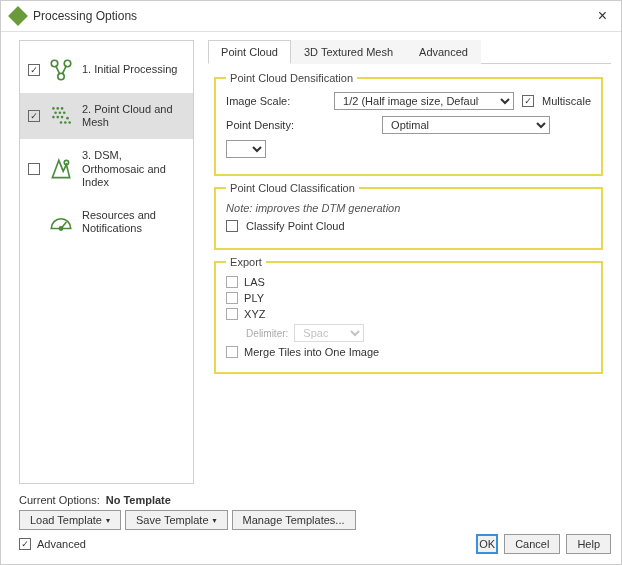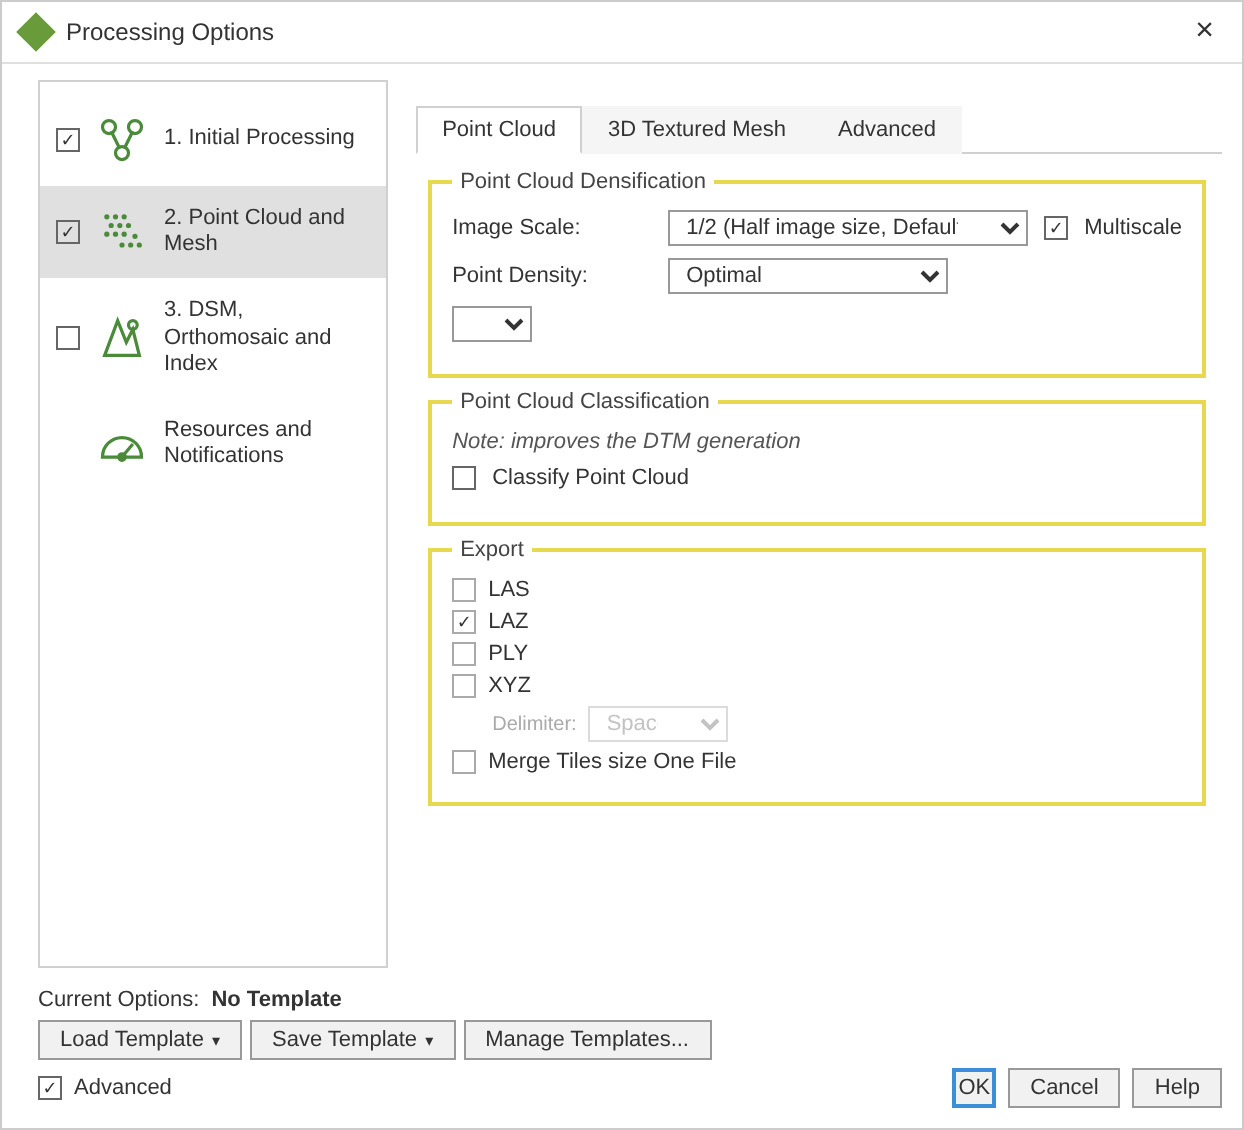--- a/index.html
+++ b/index.html
@@ -15,21 +15,21 @@
 .sidebar { width: 176px; border: 1px solid #d0d0d0; padding: 6px 0; display: flex; flex-direction: column; }
 .side-item { display: flex; align-items: center; gap: 8px; padding: 10px 8px; cursor: pointer; justify-content: space-between; }
 .side-item.selected { background: #e0e0e0; }
 .chk { width: 12px; height: 12px; border: 1px solid #666; display: inline-flex; align-items: center; justify-content: center; flex-shrink: 0; }
 .chk.checked::after { content:"✓"; font-size:9px; color:#333; }
 .side-icon { width: 26px; height: 26px; display:inline-flex; align-items:center; justify-content:center; flex-shrink:0; }
 .side-icon svg { width:26px; height:26px; }
 .side-label { flex:1; font-size: 11px; line-height:1.2; }
 
 .right-pane { flex:1; display:flex; flex-direction:column; }
-.tabs { display:flex; border-bottom:1px solid #d0d0d0;margin-top:13px; }
+.tabs { display:flex; border-bottom:1px solid #d0d0d0; }
 .tab { padding:5px 12px; border:1px solid transparent; border-bottom:none; cursor:pointer; background:#f5f5f5; margin-bottom:-1px; }
 .tab.active { border:1px solid #d0d0d0; border-bottom:1px solid #fff; background:#fff; }
 .tab-content { flex:1; padding:8px 8px 4px 6px; overflow:auto; }
 
 fieldset { border:2px solid #e8d84f; padding:8px 10px 10px 10px; margin-bottom:6px; }
 legend { padding:0 4px; font-size:11px; color:#444; }
 
 .row { display:flex; align-items:center; gap:8px; margin-bottom:6px; }
 .row label { min-width:100px; }
 select { border:1px solid #999; background:#fff; padding:1px 18px 1px 4px; font-size:11px; height:18px; }
@@ -144,21 +144,21 @@
             <select style="width:180px;">
               <option>1/2 (Half image size, Default)</option>
             </select>
           </span>
           <span class="chk checked"></span>
           <span>Multiscale</span>
         </div>
         <div class="row">
           <label>Point Density:</label>
           <span class="sel-wrap">
-            <select style="width:140px;">
+            <select style="width:168px;margin-left:48px;">
               <option>Optimal</option>
             </select>
           </span>
         </div>
         <div class="row">
           <span class="sel-wrap">
             <select style="width:40px;">
               <option>3</option>
             </select>
           </span>
@@ -174,40 +174,36 @@
         </div>
       </fieldset>
 
       <fieldset>
         <legend>Export</legend>
         <div class="export-item">
             <span class="chk"></span>
             <span>LAS</span>
           </div>
         <div class="export-item">
-            <span class="chk checked"></span>
-            <span>LAZ</span>
-          </div>
-        <div class="export-item">
             <span class="chk"></span>
             <span>PLY</span>
           </div>
         <div class="export-item">
             <span class="chk"></span>
             <span>XYZ</span>
           </div>
         <div class="export-item" style="padding-left:20px;">
           <span class="sep-label">Delimiter:</span>
           <select disabled="" style="width:70px;color:#aaa;border-color:#ccc;">
             <option>Space</option>
           </select>
         </div>
         <div class="export-item">
             <span class="chk"></span>
-            <span>Merge Tiles size One File</span>
+            <span>Merge Tiles into One Image</span>
           </div>
       </fieldset>
 
     </div>
   </div>
 </div>
 
 <div class="bottom-area">
   <div class="cur-opt">
     <span>Current Options:</span>

